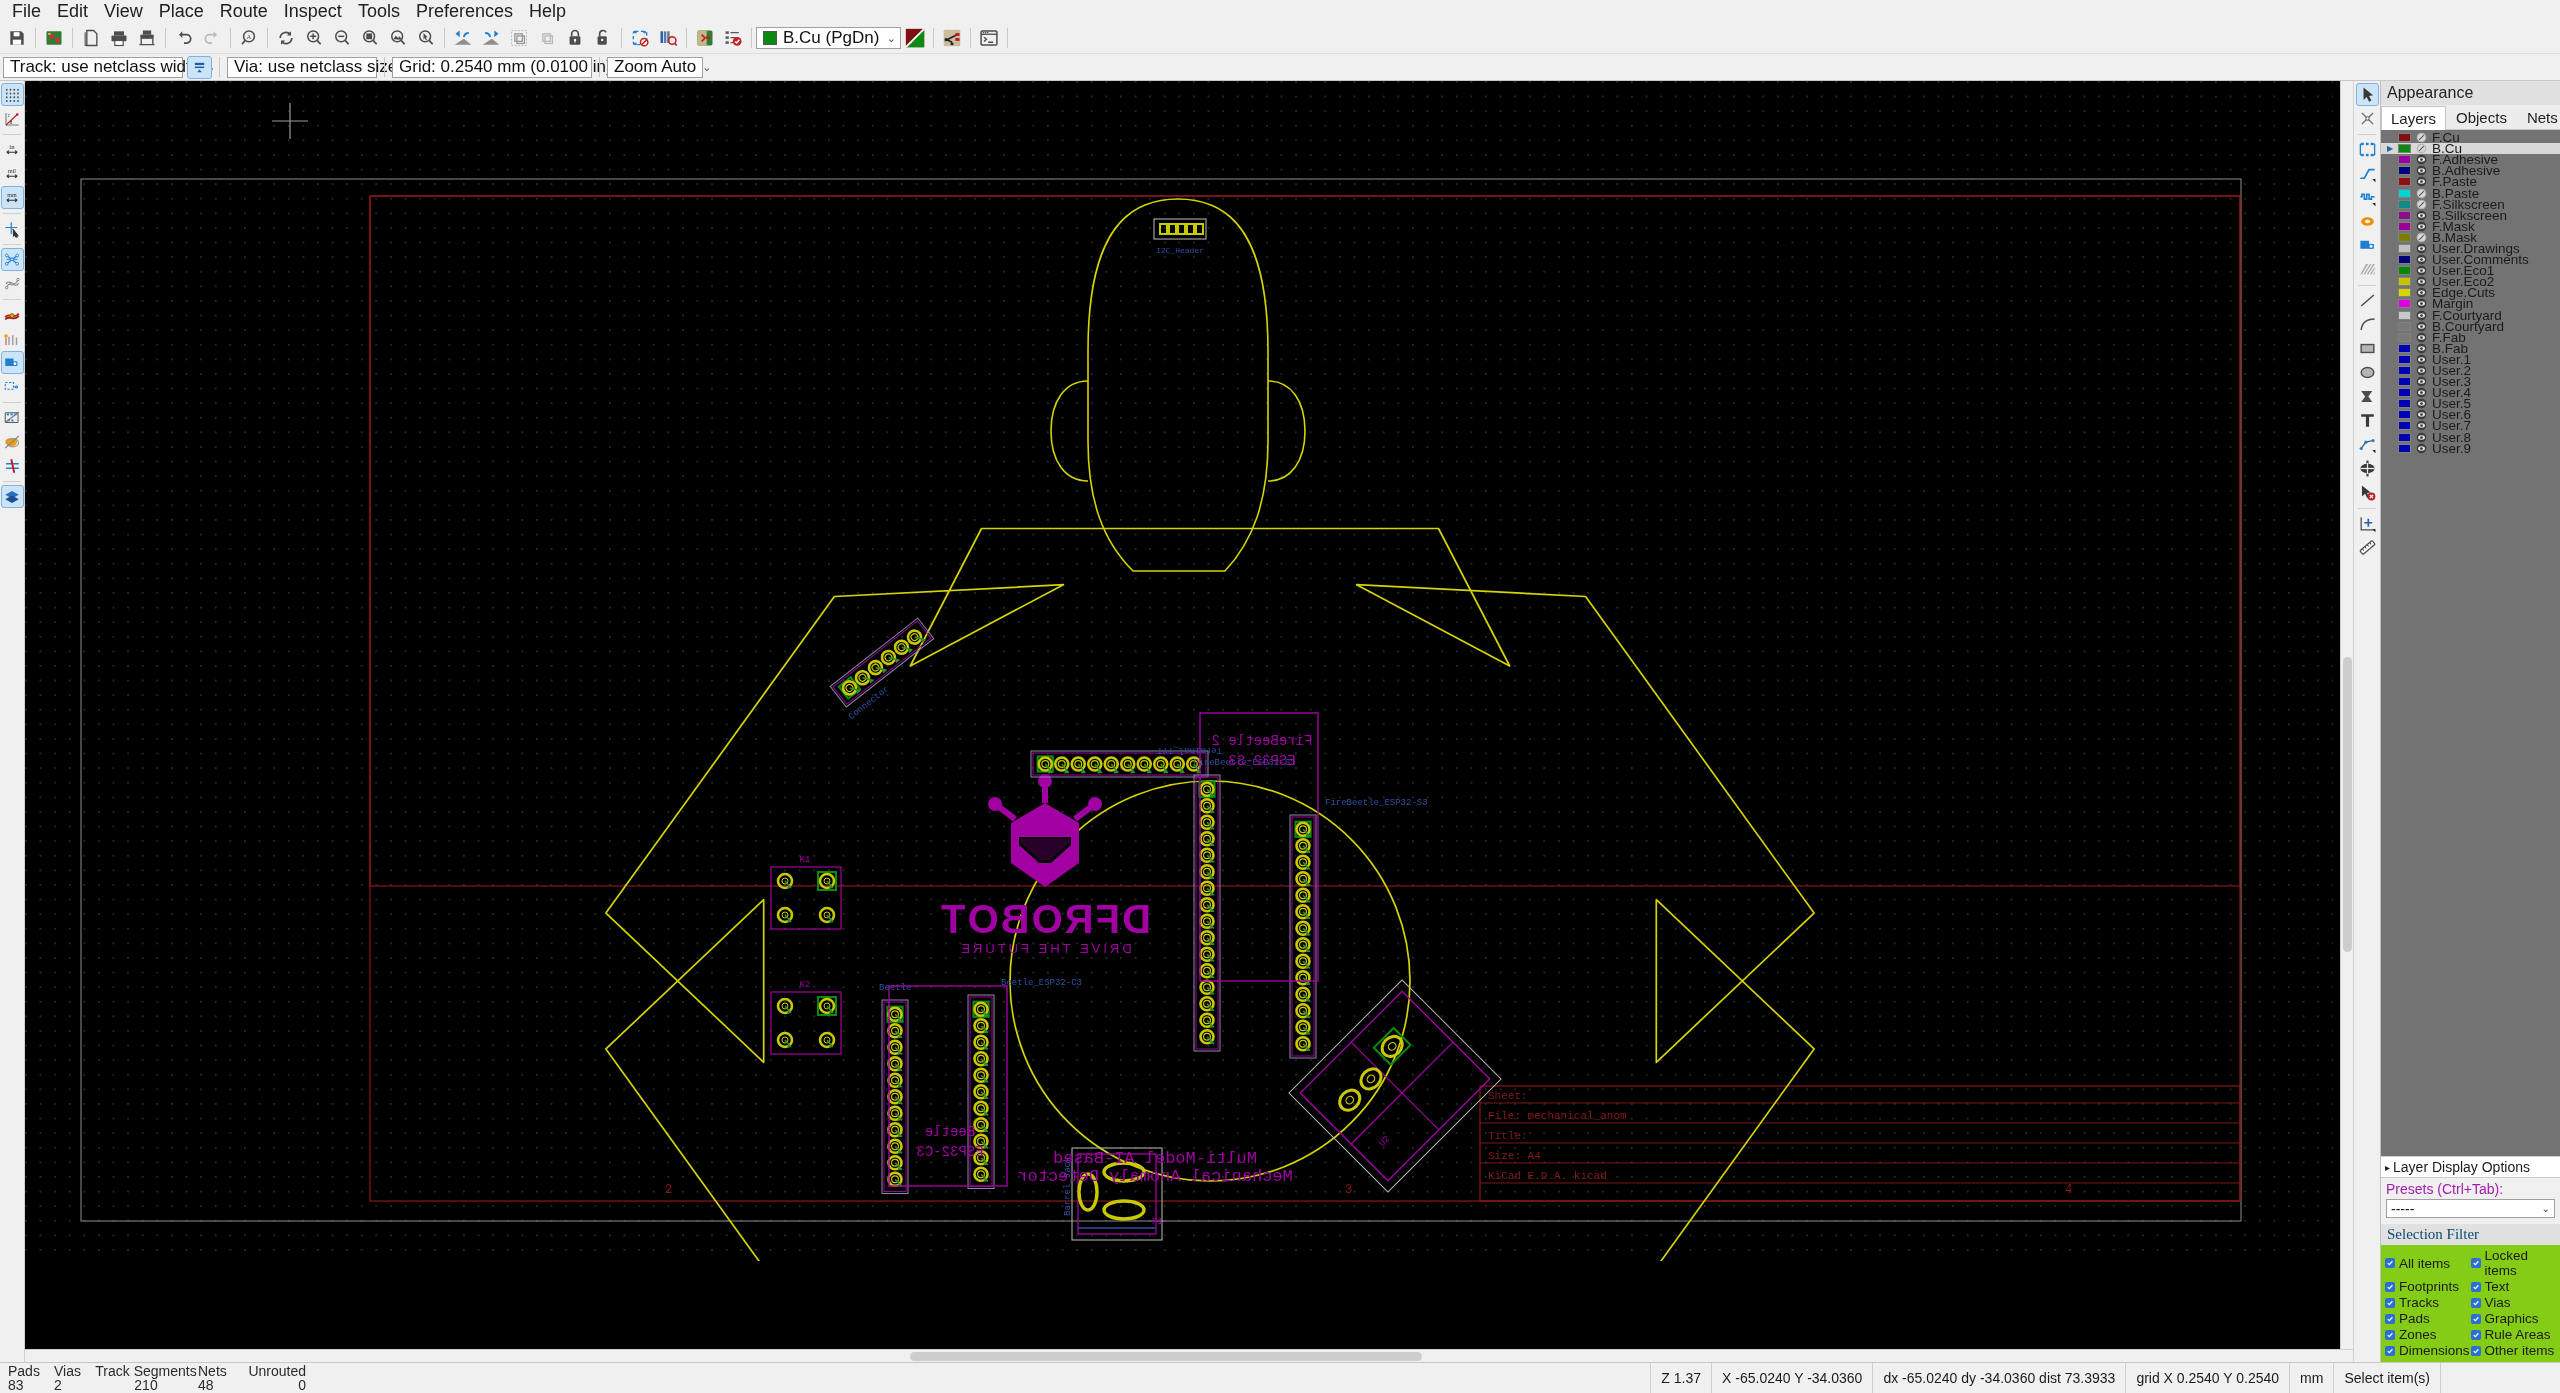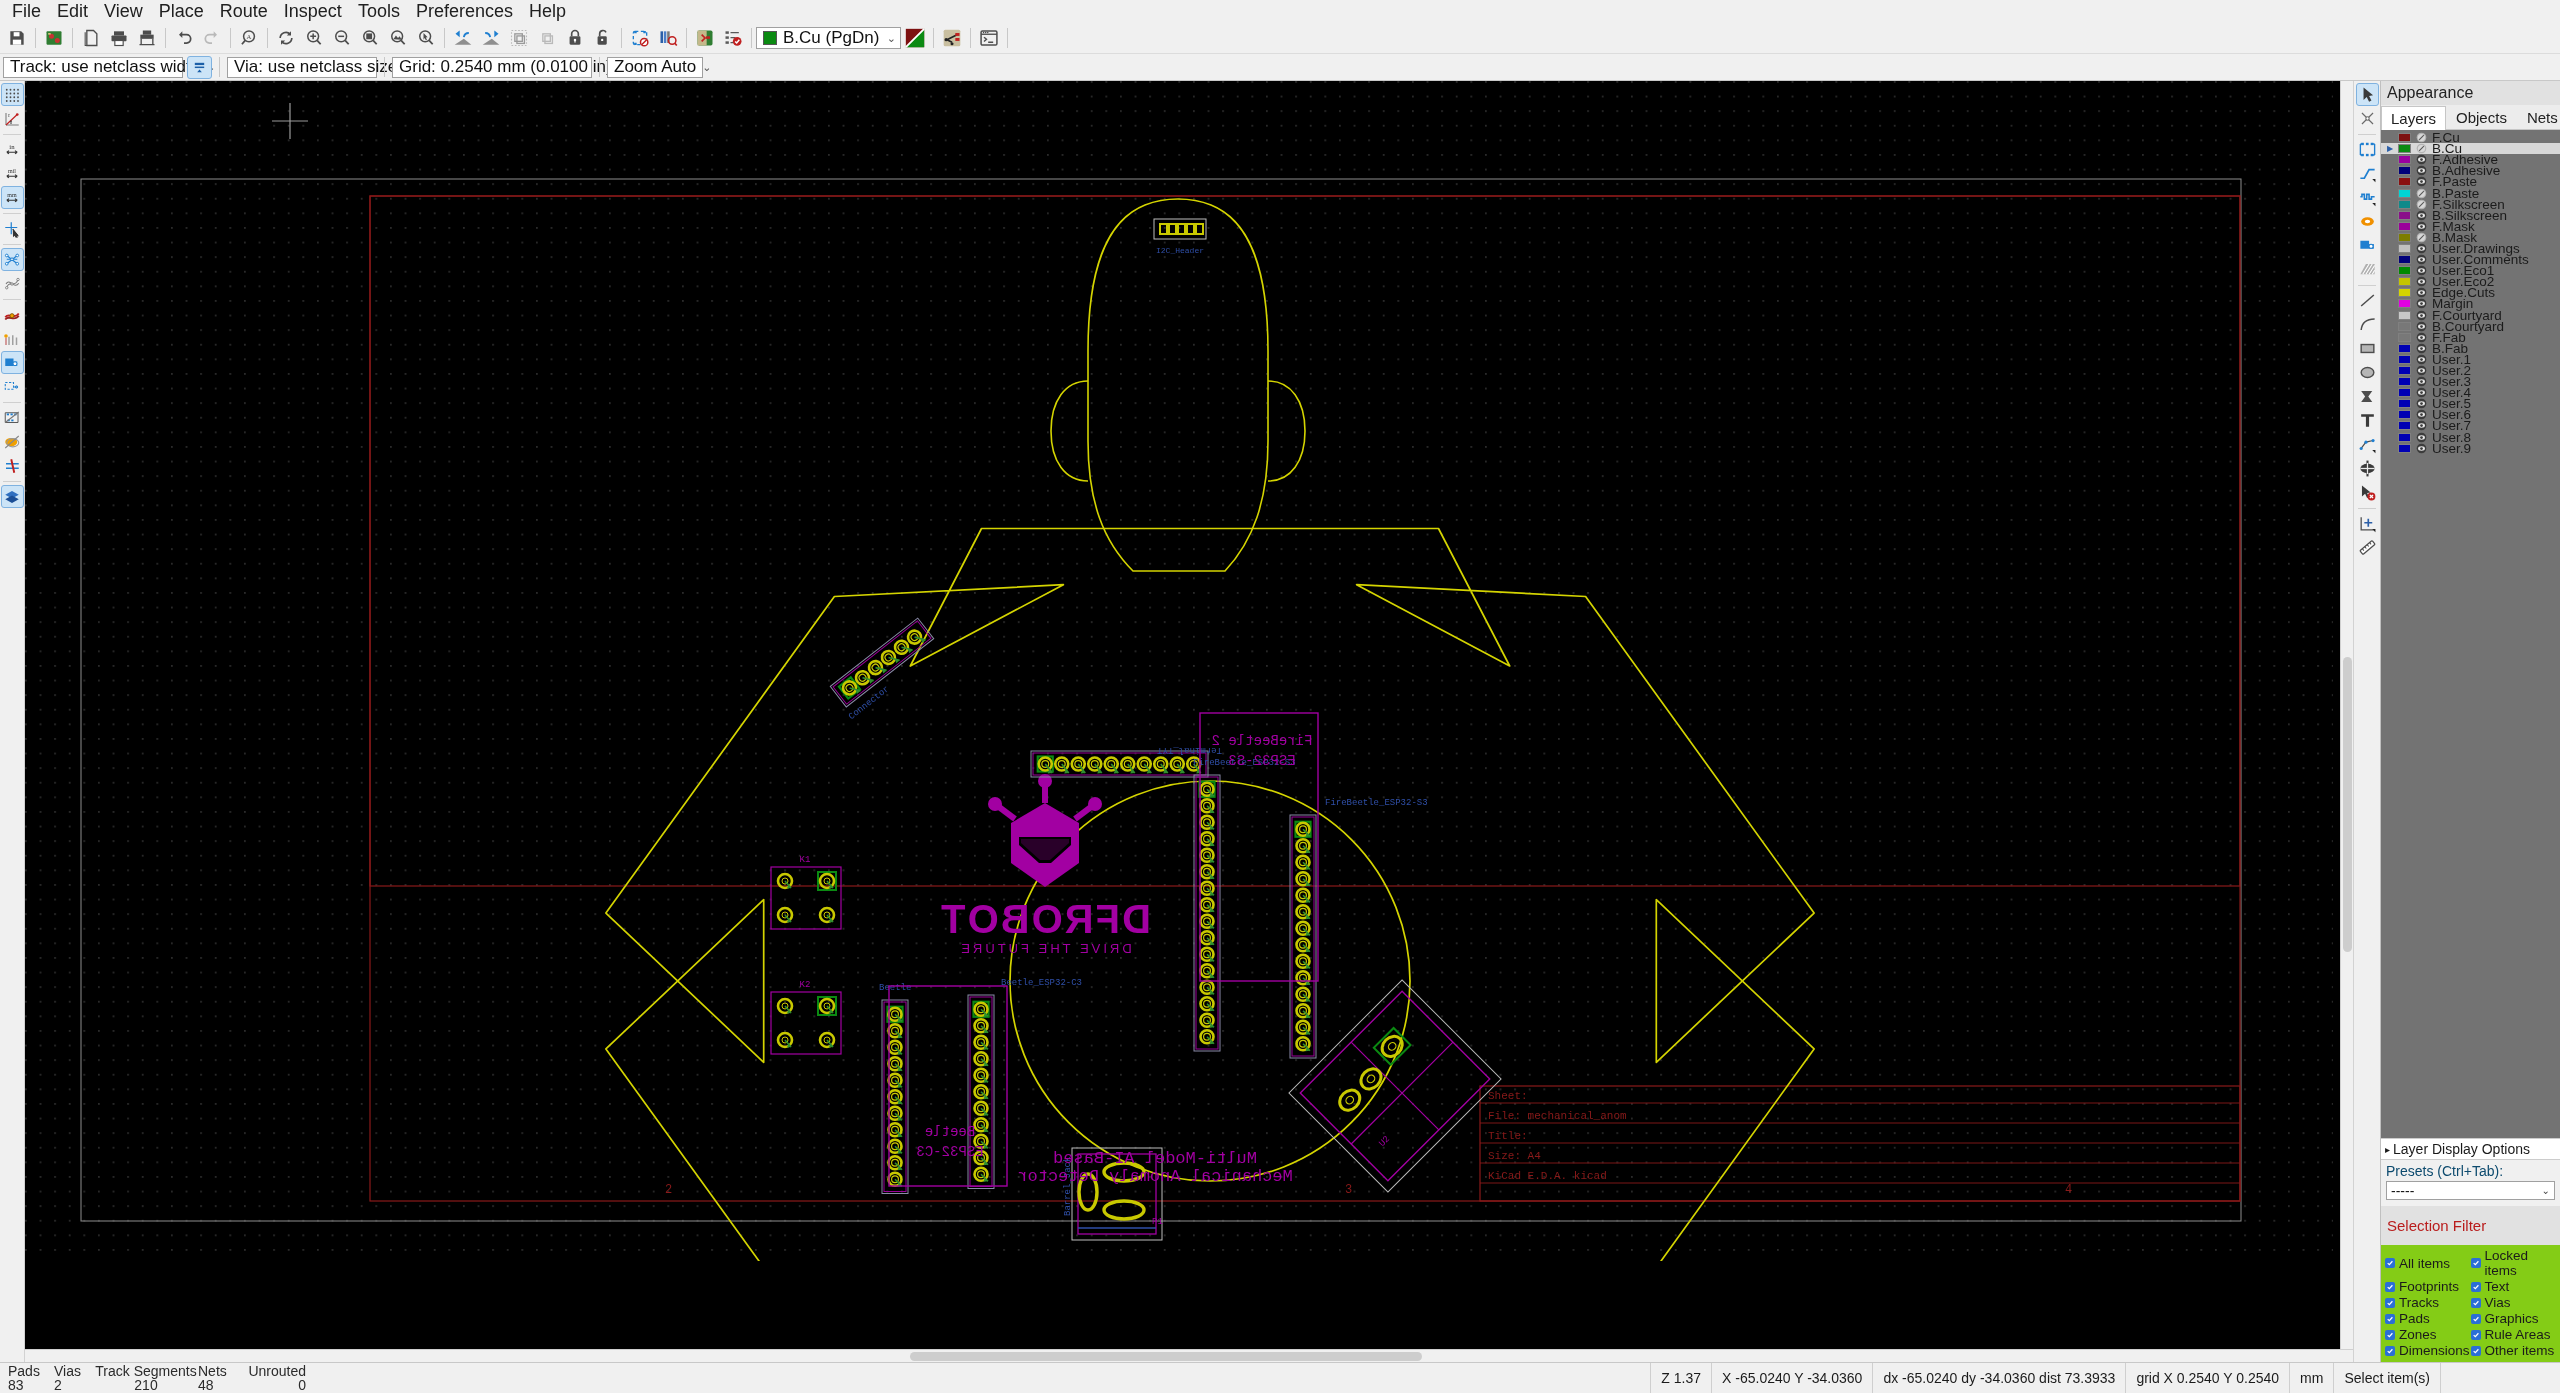--- a/index.html
+++ b/index.html
@@ -116,24 +116,24 @@
   .ap-tab.active { background:#fff; border-color:#c6c6c6; position:relative; top:1px; }
   .layerlist { flex:1; overflow:hidden; background:#737373; padding-top:2px;}
   .layerrow { display:flex; align-items:center; height:11.1px; padding-left:6px; gap:5px; }
   .layerrow.selected { background:#d8d8d8; }
   .layerrow .tri { width:6px; font-size:8px; color:#2b5fa8; line-height:1; }
   .swatch { width:13px; height:9px; border:1px solid #808080; flex:none; }
   .eye { width:11px; height:11px; flex:none; }
   .layername { font-size:13.5px; color:#1b1b1b; line-height:11px; white-space:nowrap; }
   .ap-collapse { background:#fff; border-top:1px solid #ccc; border-bottom:1px solid #ccc; padding:2px 4px; font-size:14px; display:flex; align-items:center; gap:3px;}
   .ap-presets { padding: 3px 5px 6px 5px; }
-  .ap-presets .lbl { font-size:14px; color:#0c4a6e; margin-bottom:2px; }
+  .ap-presets .lbl { font-size:14px; color:#a21caf; margin-bottom:2px; }
   .ap-presets .combo { height:19px; background:#fff; border:1px solid #a0a0a0; display:flex; align-items:center; padding:0 4px; font-size:14px;}
   .ap-presets .combo .caret { margin-left:auto; font-size:10px; color:#444;}
-  .sf-head { background:#e1e1e1; padding:11px 6px; font-size:15px; color:#b91c1c; }
+  .sf-head { background:#e1e1e1; padding:2px 6px; font-size:15px; color:#0c4a6e;font-family:Liberation Serif, serif; }
   .sf-grid { display:grid; grid-template-columns:1fr 1fr; padding:3px 4px 4px 4px; row-gap:1px; background:#84cc16;}
   .sf-item { display:flex; align-items:center; gap:4px; font-size:13.5px; color:#1b1b1b; }
   .cb { width:10px; height:10px; background:#2b6fd6; border-radius:2px; display:flex; align-items:center; justify-content:center; flex:none;}
   .cb svg { width:8px; height:8px; }
 
   
   .statuswrap { background:#f0f0f0; border-top:1px solid #c8c8c8; }
   .status-top { display:flex; height:30px; align-items:stretch; font-size:16px; }
   .st-counts { display:flex; padding-left:8px; gap:0px; }
   .st-col { display:flex; flex-direction:column; justify-content:center; }

